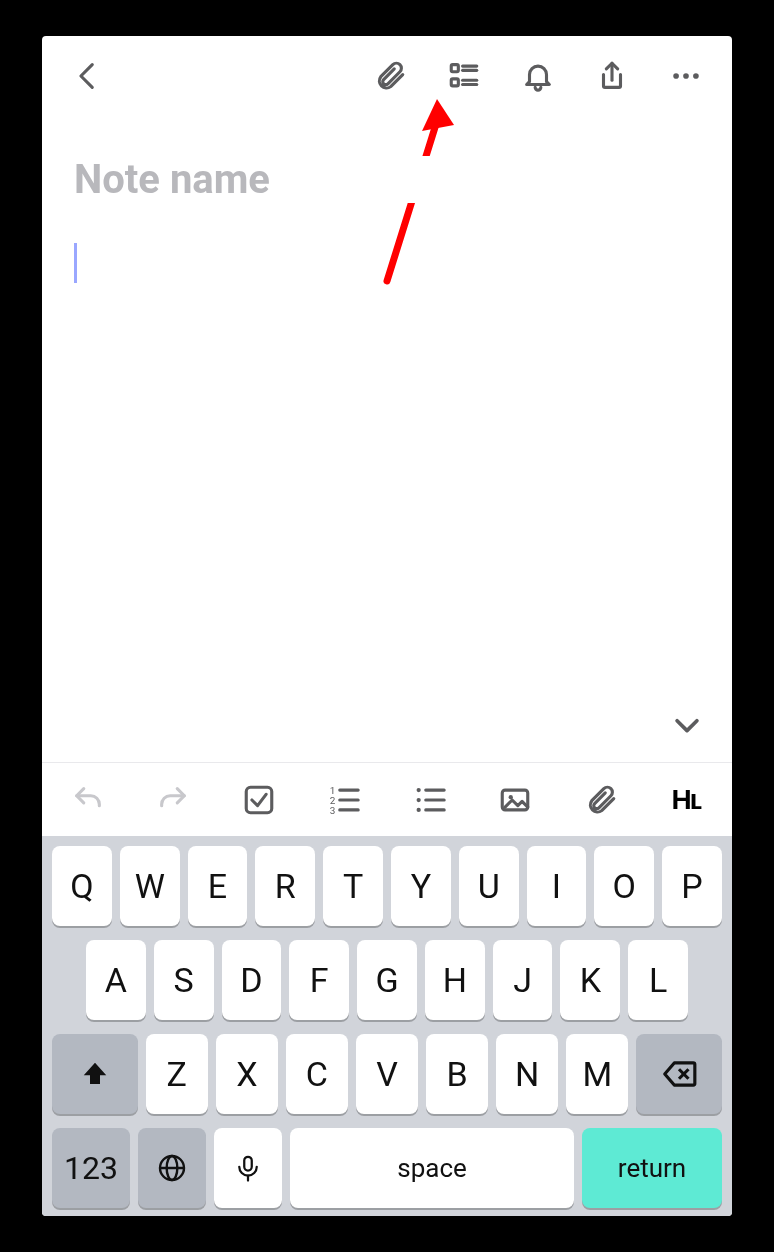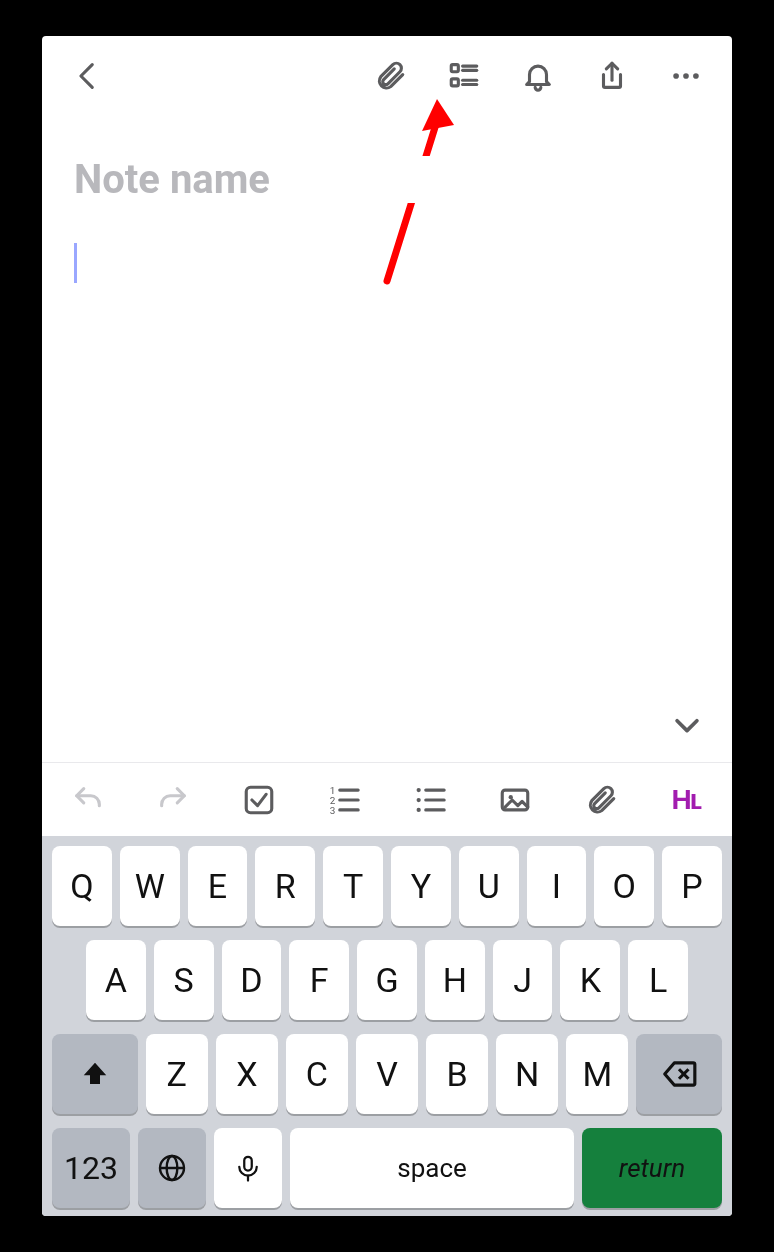--- a/index.html
+++ b/index.html
@@ -81,21 +81,21 @@
     align-items:center;
     justify-content:space-between;
     padding:0 18px;
   }
   .fmt-bar .fmt {
     width:56px; height:56px;
     display:flex;align-items:center;justify-content:center;
   }
   .fmt svg { width:34px; height:34px; stroke:#5c5c5e; fill:none; stroke-width:2.2; stroke-linecap:round; stroke-linejoin:round;}
   .fmt.disabled svg { stroke:#c8c8cc; }
-  .fmt .HL { font-family: Arial; font-weight:600; color:#a21caf; font-size:28px; letter-spacing:-2px;}
+  .fmt .HL { font-family: Arial; font-weight:600; color:#000000; font-size:28px; letter-spacing:-2px;}
   
   .keyboard {
     background:#d1d4da;
     padding:10px 6px 8px 6px;
   }
   .krow { display:flex; justify-content:center; margin-bottom:14px; }
   .krow:last-child{margin-bottom:0;}
   .key {
     background:#fff;
     border-radius:8px;
@@ -118,21 +118,21 @@
   .key.shift svg{width:30px;height:30px;fill:#111;}
   .key.bksp svg{width:38px;height:38px;stroke:#111;fill:none;stroke-width:2;stroke-linejoin:round;}
   .row4 .key{height:80px;}
   .row4 { }
   .key.k123{flex-basis:78px;flex-grow:0;font-size:32px;background:#b3b8c1;}
   .key.globe{flex-basis:68px;flex-grow:0;background:#b3b8c1;}
   .key.globe svg{width:32px;height:32px;stroke:#111;fill:none;stroke-width:1.8;}
   .key.mic{flex-basis:68px;flex-grow:0;}
   .key.mic svg{width:30px;height:36px;stroke:#111;fill:none;stroke-width:1.8;stroke-linecap:round;}
   .key.space{flex:4;font-size:26px;}
-  .key.return{flex-basis:140px;flex-grow:0;font-size:26px;background:#15803d;font-style:italic;}
+  .key.return{flex-basis:140px;flex-grow:0;font-size:26px;background:#5eead4;}
 </style>
 </head>
 <body>
 
 <div class="phone-frame">
 
   <div class="header">
     <div class="icon-btn">
       <svg viewBox="0 0 24 24">
           <polyline points="15 4 7 12 15 20"></polyline>

